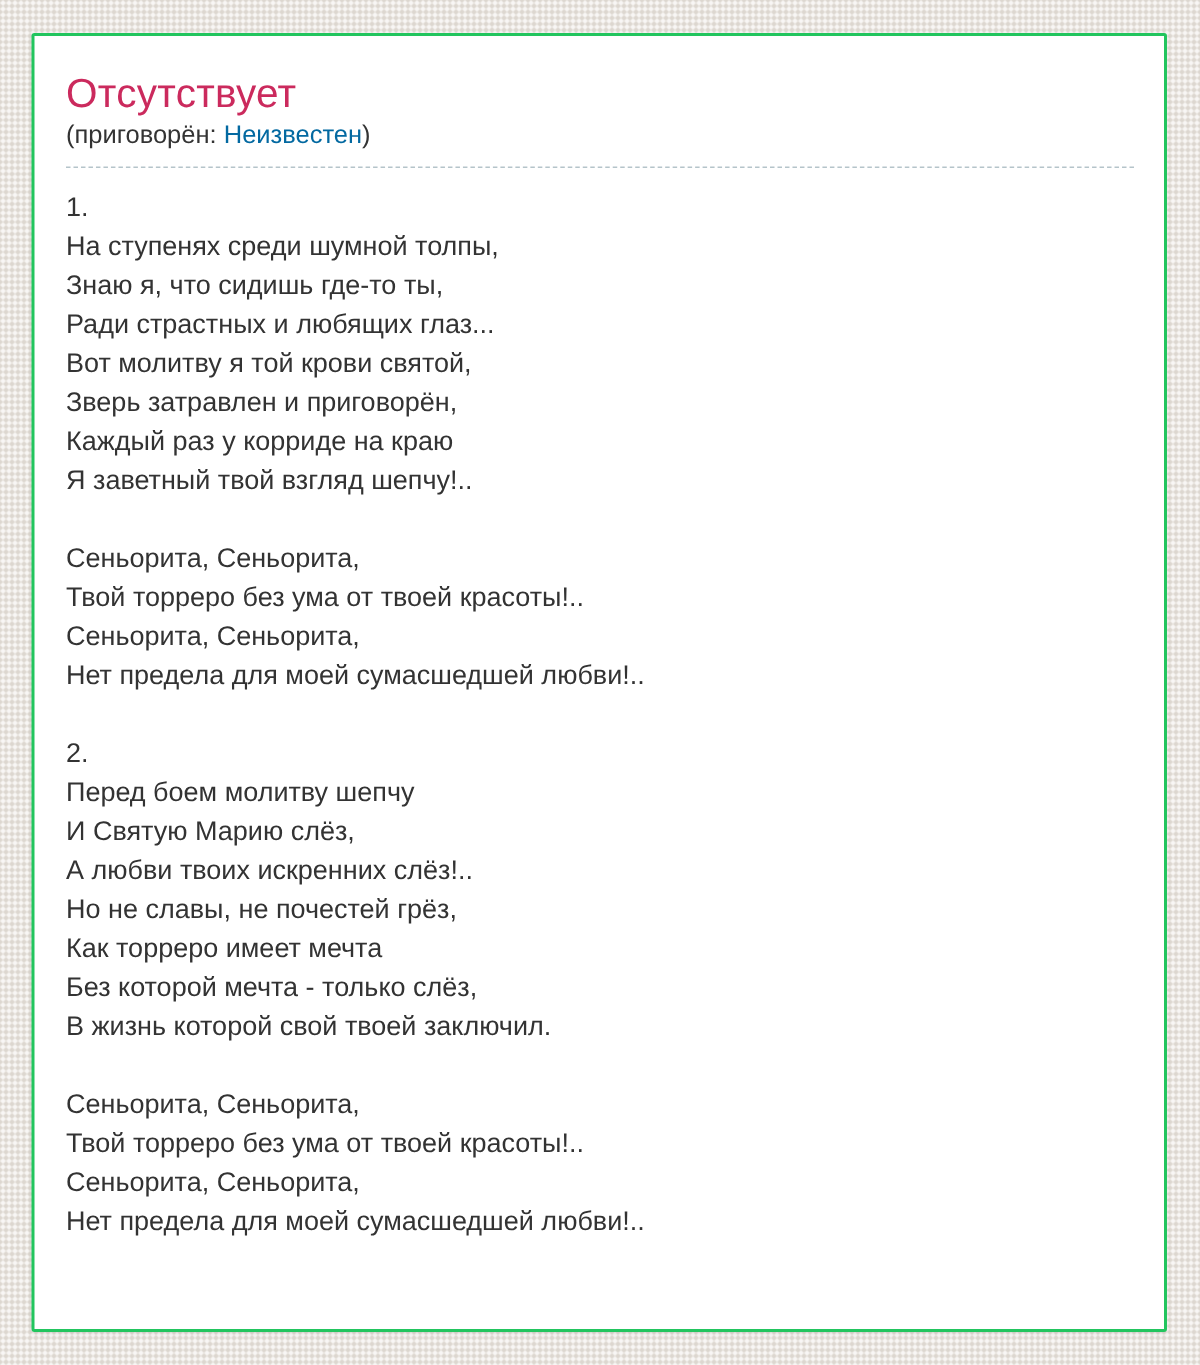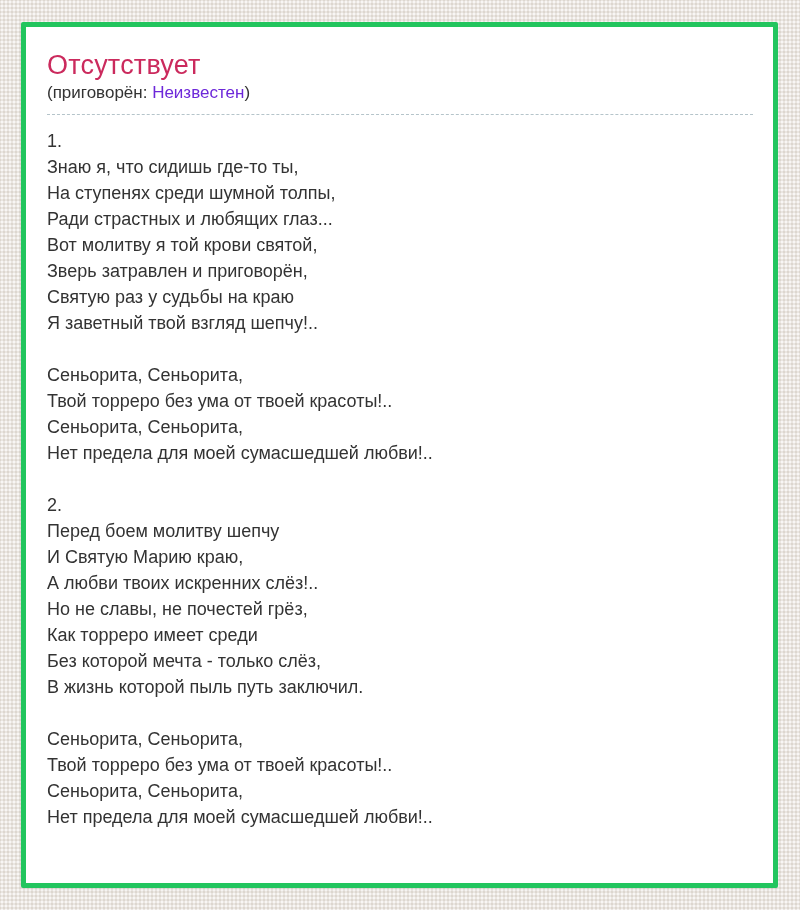--- a/index.html
+++ b/index.html
@@ -16,42 +16,42 @@
       radial-gradient(rgba(255,255,255,0.65) 1px, transparent 1.2px),
       radial-gradient(rgba(185,175,163,0.28) 1px, transparent 1.2px);
     background-size: 4px 4px, 4px 4px;
     background-position: 0 0, 2px 2px;
   }
   .song-card {
     width: 757px;
     min-height: 866px;
     margin: 22px 0 0 21px;
     background: #ffffff;
-    border: 5px solid #22c55e;
+    border: 2px solid #22c55e;
     border-radius: 2px;
     box-shadow: 0 1px 3px rgba(0,0,0,0.07);
     padding: 14px 20px 26px 21px;
   }
   .page-title {
     margin: 9px 0 3px 0;
     font-size: 27px;
     line-height: 30px;
     font-weight: 400;
     color: #cb2a5d;
     letter-spacing: 0.2px;
   }
   .subtitle {
     font-size: 17px;
     line-height: 20px;
     color: #333333;
     padding-bottom: 11px;
     border-bottom: 1px dashed #b5c4ca;
   }
   .artist-link {
-    color: #6d28d9;
+    color: #0369a1;
     text-decoration: none;
     cursor: pointer;
   }
   .lyrics {
     padding-top: 13px;
     font-size: 18px;
     line-height: 26px;
     color: #333333;
   }
   .stanza { margin: 0 0 26px 0; }
@@ -66,45 +66,45 @@
   <h1 class="page-title">Отсутствует</h1>
 
   <div class="subtitle">
     <span>(приговорён: </span><a class="artist-link">Неизвестен</a><span>)</span>
   </div>
 
   <div class="lyrics">
 
     <div class="stanza">
       <p>1.</p>
+      <p>На ступенях среди шумной толпы,</p>
       <p>Знаю я, что сидишь где-то ты,</p>
-      <p>На ступенях среди шумной толпы,</p>
       <p>Ради страстных и любящих глаз...</p>
       <p>Вот молитву я той крови святой,</p>
       <p>Зверь затравлен и приговорён,</p>
-      <p>Святую раз у судьбы на краю</p>
+      <p>Каждый раз у корриде на краю</p>
       <p>Я заветный твой взгляд шепчу!..</p>
     </div>
 
     <div class="stanza">
       <p>Сеньорита, Сеньорита,</p>
       <p>Твой торреро без ума от твоей красоты!..</p>
       <p>Сеньорита, Сеньорита,</p>
       <p>Нет предела для моей сумасшедшей любви!..</p>
     </div>
 
     <div class="stanza">
       <p>2.</p>
       <p>Перед боем молитву шепчу</p>
-      <p>И Святую Марию краю,</p>
+      <p>И Святую Марию слёз,</p>
       <p>А любви твоих искренних слёз!..</p>
       <p>Но не славы, не почестей грёз,</p>
-      <p>Как торреро имеет среди</p>
+      <p>Как торреро имеет мечта</p>
       <p>Без которой мечта - только слёз,</p>
-      <p>В жизнь которой пыль путь заключил.</p>
+      <p>В жизнь которой свой твоей заключил.</p>
     </div>
 
     <div class="stanza">
       <p>Сеньорита, Сеньорита,</p>
       <p>Твой торреро без ума от твоей красоты!..</p>
       <p>Сеньорита, Сеньорита,</p>
       <p>Нет предела для моей сумасшедшей любви!..</p>
     </div>
 
   </div>

